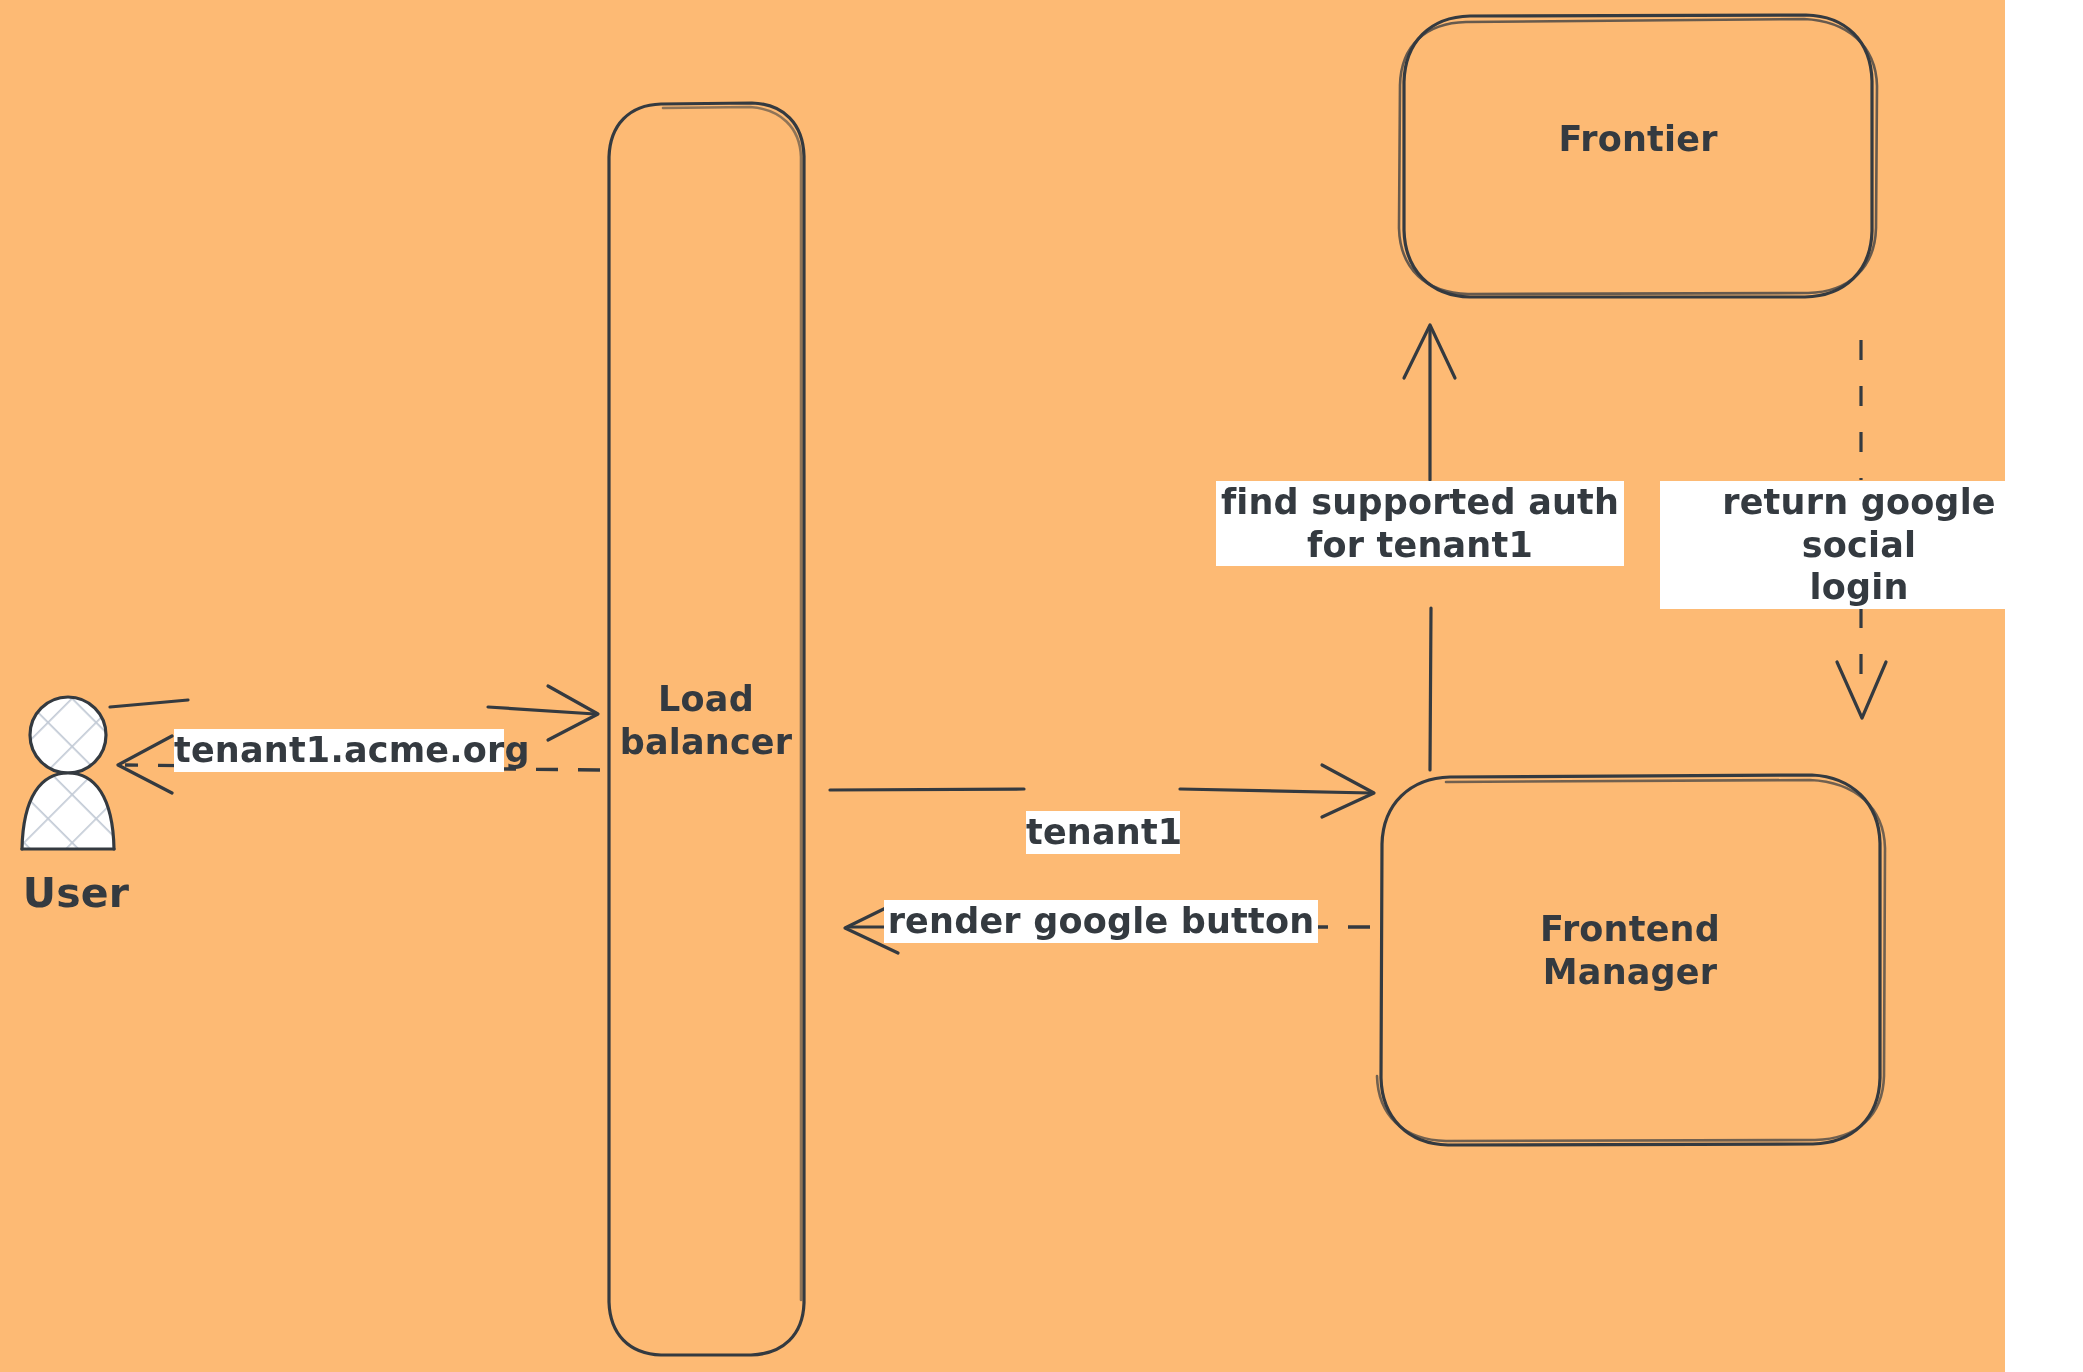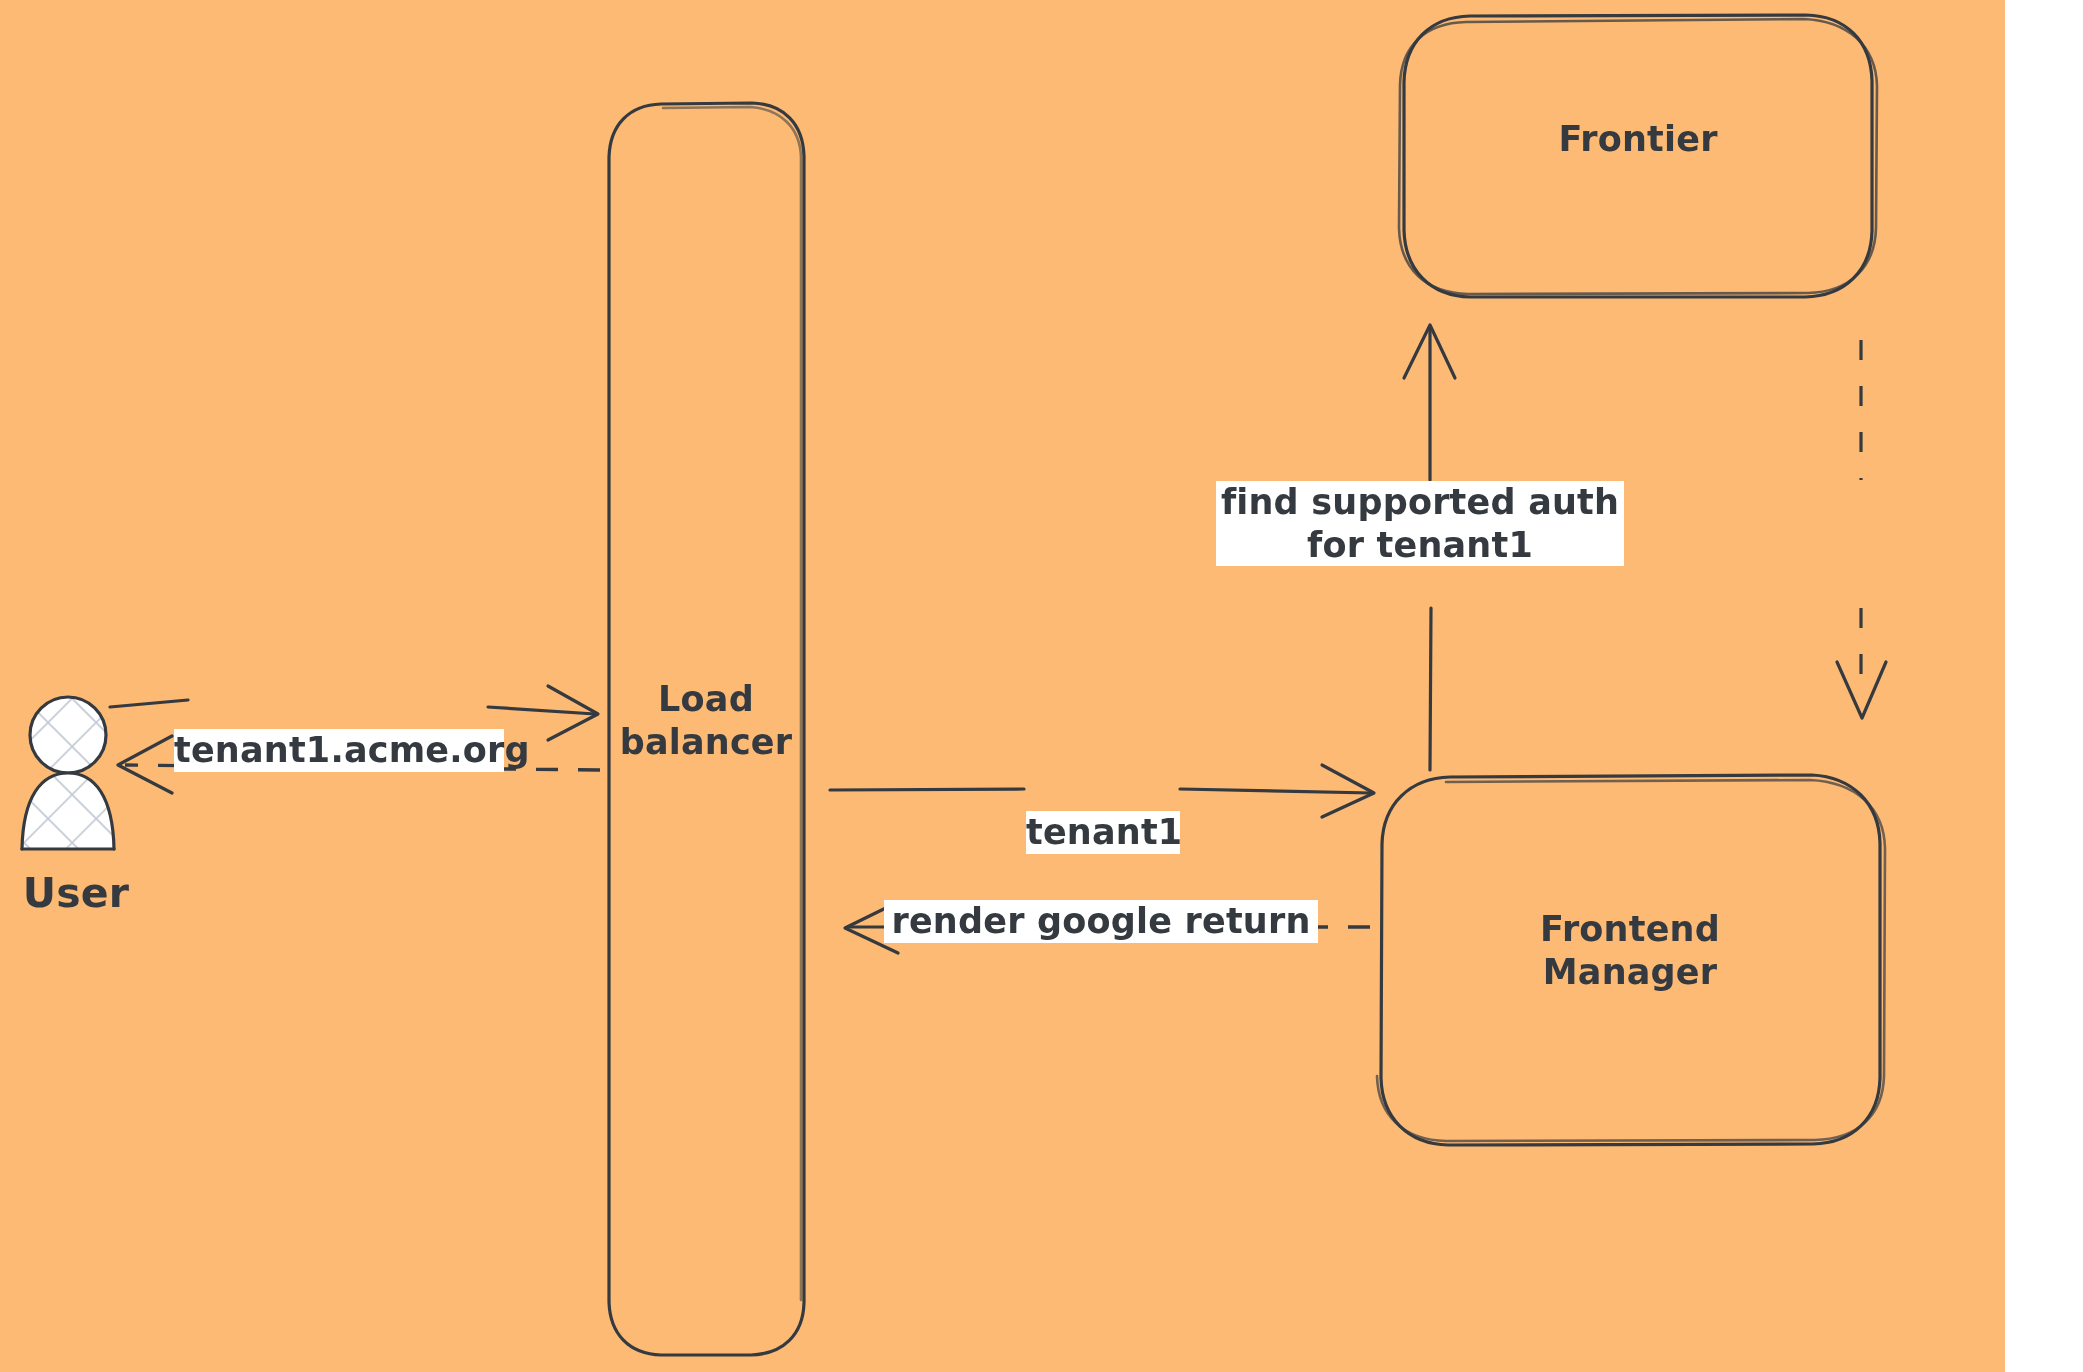--- a/index.html
+++ b/index.html
@@ -206,19 +206,21 @@
 
   <div class="node-label lbl-frontend">Frontend
 Manager</div>
 
   <div class="actor-label lbl-user">User</div>
 
   <div class="edge-label lbl-tenantacme">tenant1.acme.org</div>
 
   <div class="edge-label lbl-tenant1">tenant1</div>
 
-  <div class="edge-label lbl-render">render google return</div>
+  <div class="edge-label lbl-render">render google button</div>
 
   <div class="edge-label lbl-findauth">find supported auth
 for tenant1</div>
 
+  <div class="edge-label lbl-returngoog">return google social
+login</div>
 
 </div>
 
 </body></html>

